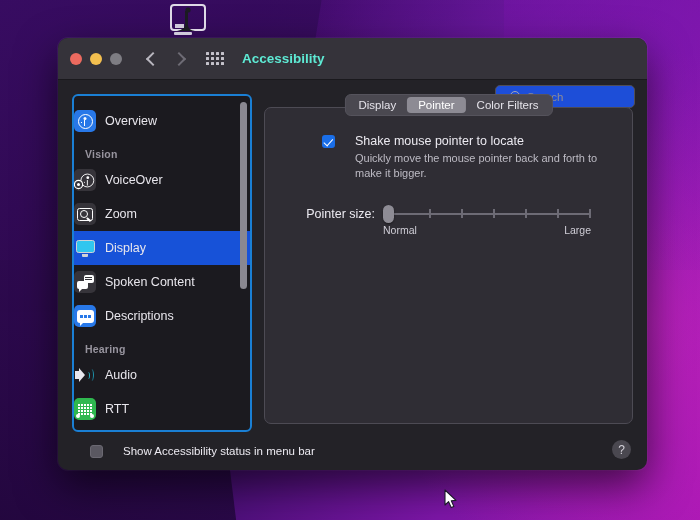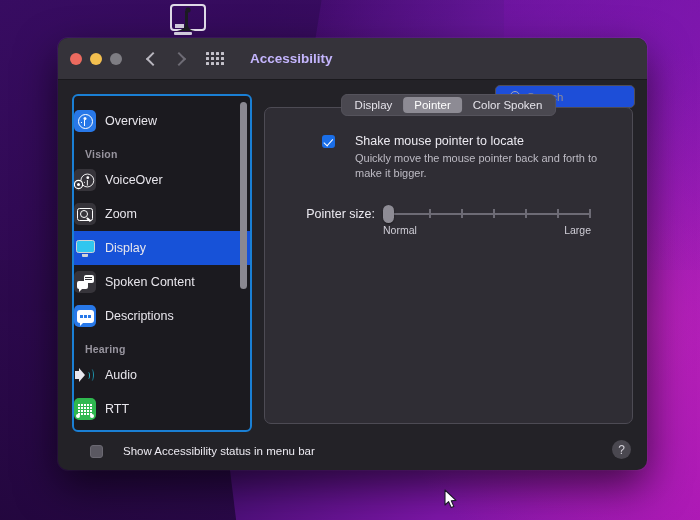--- a/index.html
+++ b/index.html
@@ -96,22 +96,22 @@
   }
 
   .grid-icon {
     width: 16px; height: 14px; margin-left: 20px;
     display: grid; grid-template-columns: repeat(4, 3px);
     grid-template-rows: repeat(3, 3px); gap: 2px;
   }
   .grid-icon i { background: #c4c2ca; border-radius: .5px; display:block; }
 
   #win-title {
-    margin-left: 28px;
-    color: #c4b5fd; font-size: 13.5px; font-weight: bold;
+    margin-left: 20px;
+    color: #5eead4; font-size: 13.5px; font-weight: bold;
   }
 
   #search-box {
     position: absolute; right: 12px; top: 9px;
     width: 140px; height: 23px;
     background: #1d4ed8;
     border: 1px solid #504e57;
     border-radius: 5px;
     display: flex; align-items: center;
     padding: 0 14px; gap: 6px; margin-top: 38px;
@@ -581,21 +581,21 @@
       <div id="sb-track">
         <div id="sb-thumb" style="height: 58%;"></div>
       </div>
     </div>
 
     <div id="main">
 
       <div id="tabbar">
         <div class="tab">Display</div>
         <div class="tab active">Pointer</div>
-        <div class="tab">Color Spoken</div>
+        <div class="tab">Color Filters</div>
       </div>
 
       <div id="panel">
 
         <div class="chk-row">
           <div class="checkbox on"></div>
           <div>
             <div class="chk-label">Shake mouse pointer to locate</div>
             <div class="chk-desc">Quickly move the mouse pointer back and forth to make it bigger.</div>
           </div>

